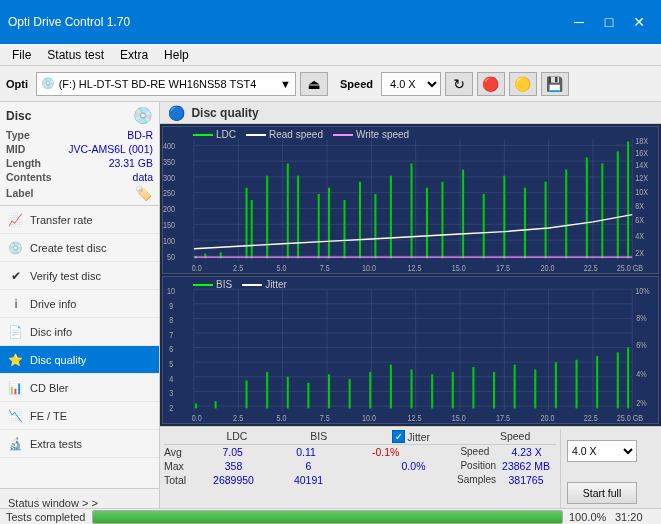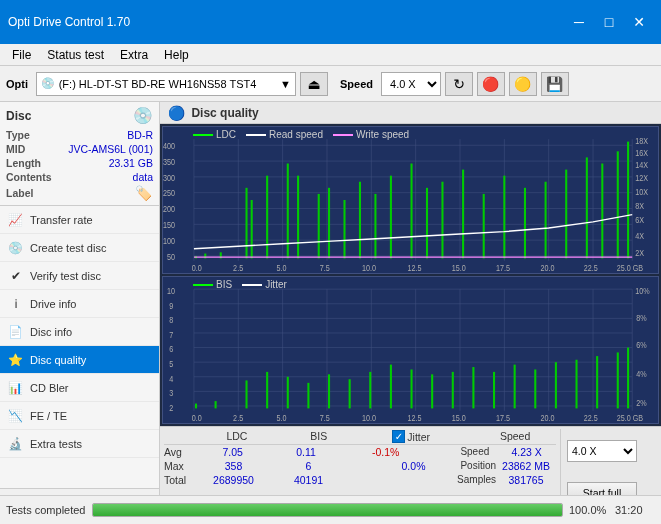--- a/index.html
+++ b/index.html
@@ -732,21 +732,21 @@
                 <option>2.0 X</option>
               </select>
             </div>
             <button class="action-btn">Start full</button>
           </div>
         </div>
       </div>
     </div>
   </div>
 
-  <div class="bottom-bar" style="position:absolute; bottom:0; left:0; right:0; height:29px; display:flex; align-items:center; background:#f0f0f0; border-top:1px solid #ccc; padding:0 6px; gap:6px;">
+  <div class="bottom-bar" style="position:absolute; bottom:0; left:0; right:0; height:16px; display:flex; align-items:center; background:#f0f0f0; border-top:1px solid #ccc; padding:0 6px; gap:6px;">
     <span class="status-text">Tests completed</span>
     <div class="progress-container">
       <div class="progress-bar" style="width:100%;"></div>
     </div>
     <span class="progress-text">100.0%</span>
     <span class="time-text">31:20</span>
   </div>
 
 </div>
 

